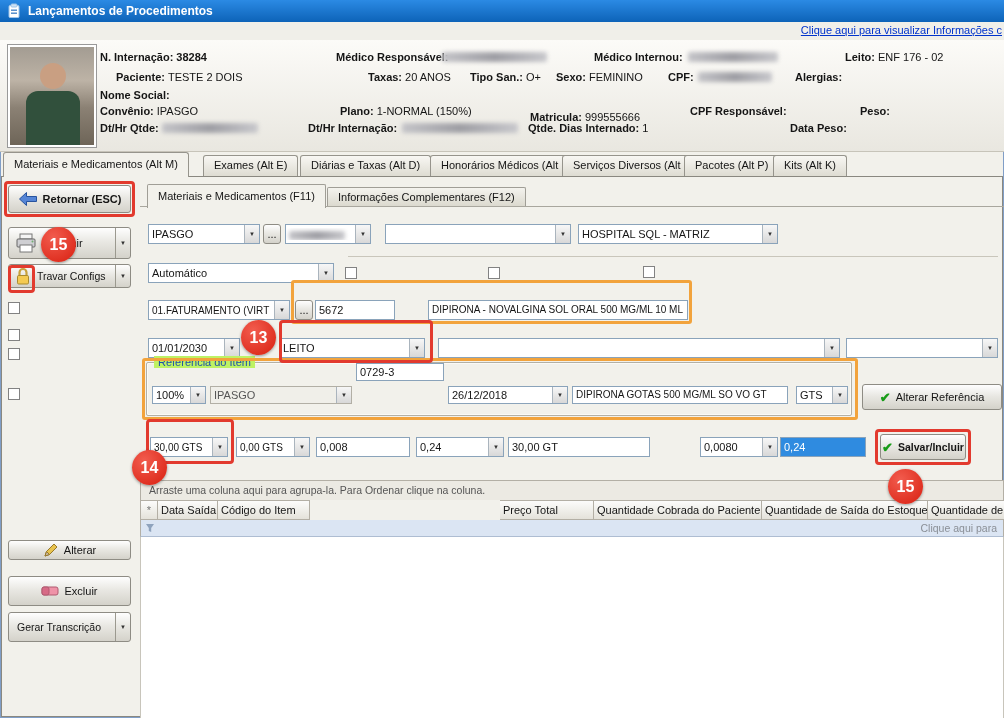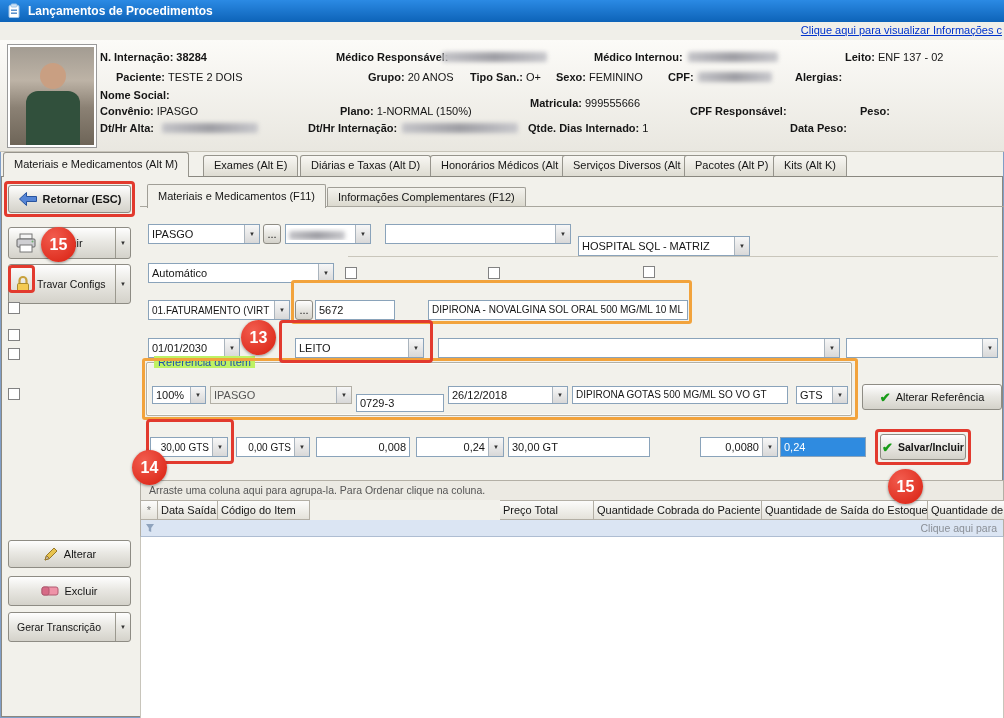--- a/index.html
+++ b/index.html
@@ -36,21 +36,21 @@
   .splitarrow{width:15px;align-self:stretch;border-left:1px solid #9b998f;display:flex;align-items:center;justify-content:center;font-size:6px;color:#333;flex:0 0 15px}
   .combo{position:absolute;background:#fff;border:1px solid #8aa3ba;height:20px;display:flex;align-items:center;z-index:10}
   .combo .val{flex:1;padding:0 3px;white-space:nowrap;overflow:hidden}
   .combo .arrow{width:15px;align-self:stretch;border-left:1px solid #aab4bd;background:linear-gradient(#f7f7f7,#d8d8d8);
                 display:flex;align-items:center;justify-content:center;font-size:6px;color:#333;flex:0 0 15px}
   .combo.dis{background:#f0efe9;border-color:#b2afa5}
   .combo.dis .val{color:#555}
   .inputf{position:absolute;background:#fff;border:1px solid #8aa3ba;height:20px;line-height:18px;padding:0 3px;
           white-space:nowrap;overflow:hidden;z-index:10}
   .inputf.sel{background:#2f8be0;color:#fff}
-  .num{text-align:right}
+  .num{}
   .chkbox{position:absolute;width:12px;height:12px;background:#fff;border:1px solid #828282;z-index:10}
   .groupbox{position:absolute;border:1px solid #b3b0a5;border-radius:2px;box-shadow:inset 0 0 0 1px #fbfaf6;z-index:9}
   .gtitle{position:absolute;background:#bef264;color:#1f4faa;padding:0 4px;white-space:nowrap;z-index:11}
   .redbox{position:absolute;border:3px solid #e23a2e;border-radius:4px;z-index:30;pointer-events:none}
   .orangebox{position:absolute;border:3px solid #f2a33c;border-radius:3px;z-index:29;pointer-events:none}
   .stepnum{position:absolute;width:35px;height:35px;border-radius:50%;background:radial-gradient(circle at 35% 30%,#f25c4e,#d81f10);
            color:#fff;font-weight:bold;font-size:16px;display:flex;align-items:center;justify-content:center;z-index:40;
            box-shadow:0 1px 3px rgba(0,0,0,.4)}
   .check{color:#189c18;font-size:13px;font-weight:bold;line-height:1}
   .ghint{position:absolute;left:140px;top:480px;width:864px;height:20px;background:#eceae3;border:1px solid #b3afa5;border-bottom:none;
@@ -89,29 +89,29 @@
   <div class="pair" style="left:100px;top:51px">
     <span class="b">N. Internação:</span>
     <span class="b">38284</span>
   </div>
   <div class="lbl b" style="left:336px;top:51px">Médico Responsável:</div>
   <div class="blur" style="left:442px;top:52px;width:105px"></div>
   <div class="lbl b" style="left:594px;top:51px">Médico Internou:</div>
   <div class="blur" style="left:688px;top:52px;width:90px"></div>
   <div class="pair" style="left:845px;top:51px">
     <span class="b">Leito:</span>
-    <span>ENF 137 - 02</span>
+    <span>ENF 176 - 02</span>
   </div>
 
   <div class="pair" style="left:116px;top:71px">
     <span class="b">Paciente:</span>
     <span>TESTE 2 DOIS</span>
   </div>
   <div class="pair" style="left:368px;top:71px">
-    <span class="b">Grupo:</span>
+    <span class="b">Taxas:</span>
     <span>20 ANOS</span>
   </div>
   <div class="pair" style="left:470px;top:71px">
     <span class="b">Tipo San.:</span>
     <span>O+</span>
   </div>
   <div class="pair" style="left:556px;top:71px">
     <span class="b">Sexo:</span>
     <span>FEMININO</span>
   </div>
@@ -122,28 +122,28 @@
   <div class="lbl b" style="left:100px;top:89px">Nome Social:</div>
 
   <div class="pair" style="left:100px;top:105px">
     <span class="b">Convênio:</span>
     <span>IPASGO</span>
   </div>
   <div class="pair" style="left:340px;top:105px">
     <span class="b">Plano:</span>
     <span>1-NORMAL (150%)</span>
   </div>
-  <div class="pair" style="left:530px;top:97px">
+  <div class="pair" style="left:530px;top:111px">
     <span class="b">Matricula:</span>
     <span>999555666</span>
   </div>
   <div class="lbl b" style="left:690px;top:105px">CPF Responsável:</div>
   <div class="lbl b" style="left:860px;top:105px">Peso:</div>
 
-  <div class="lbl b" style="left:100px;top:122px">Dt/Hr Alta:</div>
+  <div class="lbl b" style="left:100px;top:122px">Dt/Hr Qtde:</div>
   <div class="blur" style="left:162px;top:123px;width:96px"></div>
   <div class="lbl b" style="left:308px;top:122px">Dt/Hr Internação:</div>
   <div class="blur" style="left:402px;top:123px;width:116px"></div>
   <div class="pair" style="left:528px;top:122px">
     <span class="b">Qtde. Dias Internado:</span>
     <span>1</span>
   </div>
   <div class="lbl b" style="left:790px;top:122px">Data Peso:</div>
 
   <div class="tab active" style="left:3px">Materiais e Medicamentos (Alt M)</div>
@@ -168,21 +168,21 @@
     <svg width="22" height="20" viewBox="0 0 22 20">
       <rect x="5" y="1" width="12" height="5" fill="#f4f4f4" stroke="#777"></rect>
       <rect x="2" y="6" width="18" height="8" rx="1" fill="#cfcfd3" stroke="#666"></rect>
       <rect x="5" y="12" width="12" height="7" fill="#fff" stroke="#777"></rect>
       <circle cx="17.5" cy="8.5" r="1" fill="#6fae6f"></circle>
     </svg>
     <span style="flex:1">Imprimir</span>
     <span class="splitarrow">▼</span>
   </div>
 
-  <div class="btn" style="left:8px;top:264px;width:123px;height:40px;justify-content:space-between;padding-left:6px;gap:6px">
+  <div class="btn" style="left:8px;top:264px;width:123px;height:24px;justify-content:space-between;padding-left:6px;gap:6px">
     <svg width="16" height="19" viewBox="0 0 16 19">
       <path d="M4.5 9 V5.5 a3.5 3.5 0 0 1 7 0 V9" fill="none" stroke="#c8a13c" stroke-width="2.2"></path>
       <rect x="2.5" y="8.5" width="11" height="8.5" rx="1.2" fill="#f4ca52" stroke="#a98a2e"></rect>
     </svg>
     <span style="flex:1;font-size:10.5px">Travar Configs</span>
     <span class="splitarrow">▼</span>
   </div>
   <div class="redbox" style="left:8px;top:265px;width:27px;height:28px"></div>
 
   <span class="chkbox" style="left:8px;top:302px"></span>
@@ -192,21 +192,21 @@
   <div class="lbl" style="left:24px;top:329px">Ignorar Avisos</div>
 
   <span class="chkbox" style="left:8px;top:348px"></span>
   <div class="lbl wrap" style="left:24px;top:346px;width:108px">Informar Informações Complementares</div>
 
   <div class="lbl" style="left:24px;top:374px">Repetir Dados -</div>
   <span class="chkbox" style="left:8px;top:388px"></span>
   <div class="lbl" style="left:24px;top:387px">Passar apenas no</div>
   <div class="lbl" style="left:24px;top:400px">Cód. Item e Qtde.</div>
 
-  <div class="btn" style="left:8px;top:540px;width:123px;height:28px">
+  <div class="btn" style="left:8px;top:540px;width:123px;height:20px">
     <svg width="16" height="16" viewBox="0 0 16 16">
       <path d="M2 14 L3.5 9.5 L11 2 L14 5 L6.5 12.5 Z" fill="#e8c34e" stroke="#97782a"></path>
       <path d="M2 14 L3.5 9.5 L6.5 12.5 Z" fill="#cbb9a4" stroke="#97782a"></path>
     </svg>
     <span>Alterar</span>
   </div>
 
   <div class="btn" style="left:8px;top:576px;width:123px;height:30px">
     <svg width="18" height="12" viewBox="0 0 18 12">
       <rect x="1" y="2" width="16" height="8" rx="2" fill="#ef93a8" stroke="#b05a71"></rect>
@@ -237,21 +237,21 @@
     <span>...</span>
   </div>
   <div class="combo" style="left:285px;top:224px;width:86px">
     <span class="val"><span class="blurline" style="width:56px"></span></span>
     <span class="arrow">▼</span>
   </div>
   <div class="combo" style="left:385px;top:224px;width:186px">
     <span class="val"></span>
     <span class="arrow">▼</span>
   </div>
-  <div class="combo" style="left:578px;top:236px;width:172px">
+  <div class="combo" style="left:578px;top:224px;width:200px">
     <span class="val">HOSPITAL SQL - MATRIZ</span>
     <span class="arrow">▼</span>
   </div>
 
   <div class="lbl" style="left:150px;top:250px">Lançar Quant. Saída Paciente/Estoque</div>
   <div class="divline" style="left:348px;top:256px;width:650px"></div>
 
   <div class="combo" style="left:148px;top:263px;width:186px">
     <span class="val">Automático</span>
     <span class="arrow">▼</span>
@@ -282,21 +282,21 @@
 
   <div class="lbl" style="left:150px;top:325px">Data Vencto Lote (F</div>
   <div class="lbl" style="left:287px;top:325px">Local de Uso</div>
   <div class="lbl" style="left:440px;top:325px">Grupo de Lançamento</div>
   <div class="lbl" style="left:848px;top:325px">Exame Vinculado</div>
 
   <div class="combo" style="left:148px;top:338px;width:92px">
     <span class="val">01/01/2030</span>
     <span class="arrow">▼</span>
   </div>
-  <div class="combo" style="left:295px;top:338px;width:129px">
+  <div class="combo" style="left:279px;top:338px;width:146px">
     <span class="val">LEITO</span>
     <span class="arrow">▼</span>
   </div>
   <div class="combo" style="left:438px;top:338px;width:402px">
     <span class="val"></span>
     <span class="arrow">▼</span>
   </div>
   <div class="combo" style="left:846px;top:338px;width:152px">
     <span class="val"></span>
     <span class="arrow">▼</span>
@@ -317,21 +317,21 @@
   <div class="lbl" style="left:798px;top:372px;font-size:10.5px">Unidade</div>
 
   <div class="combo" style="left:152px;top:386px;width:54px;height:18px">
     <span class="val">100%</span>
     <span class="arrow">▼</span>
   </div>
   <div class="combo dis" style="left:210px;top:386px;width:142px;height:18px">
     <span class="val">IPASGO</span>
     <span class="arrow">▼</span>
   </div>
-  <div class="inputf" style="left:356px;top:394px;width:88px;height:18px;line-height:16px">0729-3</div>
+  <div class="inputf" style="left:356px;top:363px;width:88px;height:18px;line-height:16px">0729-3</div>
   <div class="combo" style="left:448px;top:386px;width:120px;height:18px">
     <span class="val">26/12/2018</span>
     <span class="arrow">▼</span>
   </div>
   <div class="inputf" style="left:572px;top:386px;width:216px;height:18px;line-height:16px;font-size:10px">DIPIRONA GOTAS 500 MG/ML SO VO GT</div>
   <div class="combo" style="left:796px;top:386px;width:52px;height:18px">
     <span class="val">GTS</span>
     <span class="arrow">▼</span>
   </div>
 

